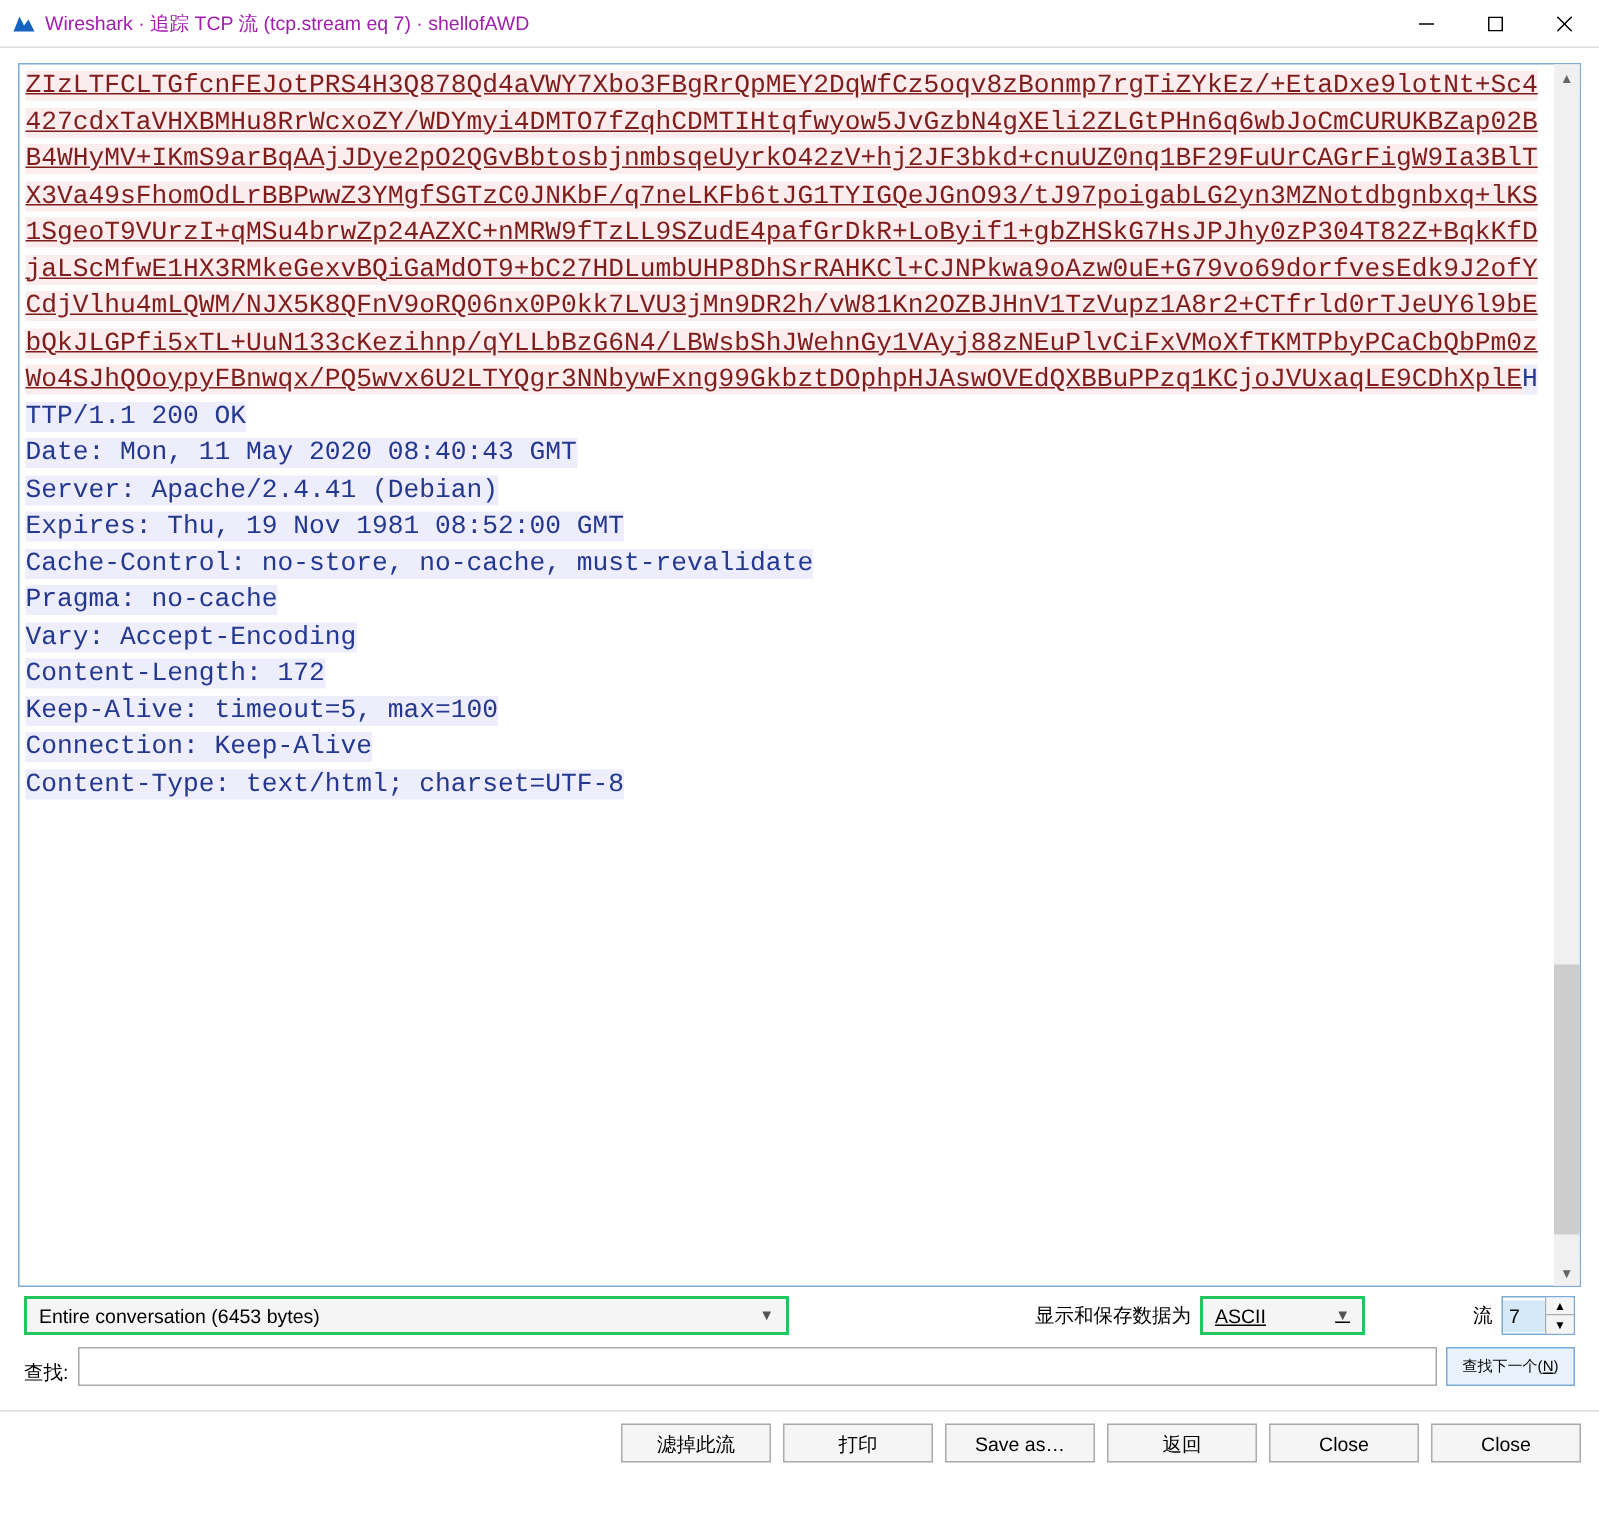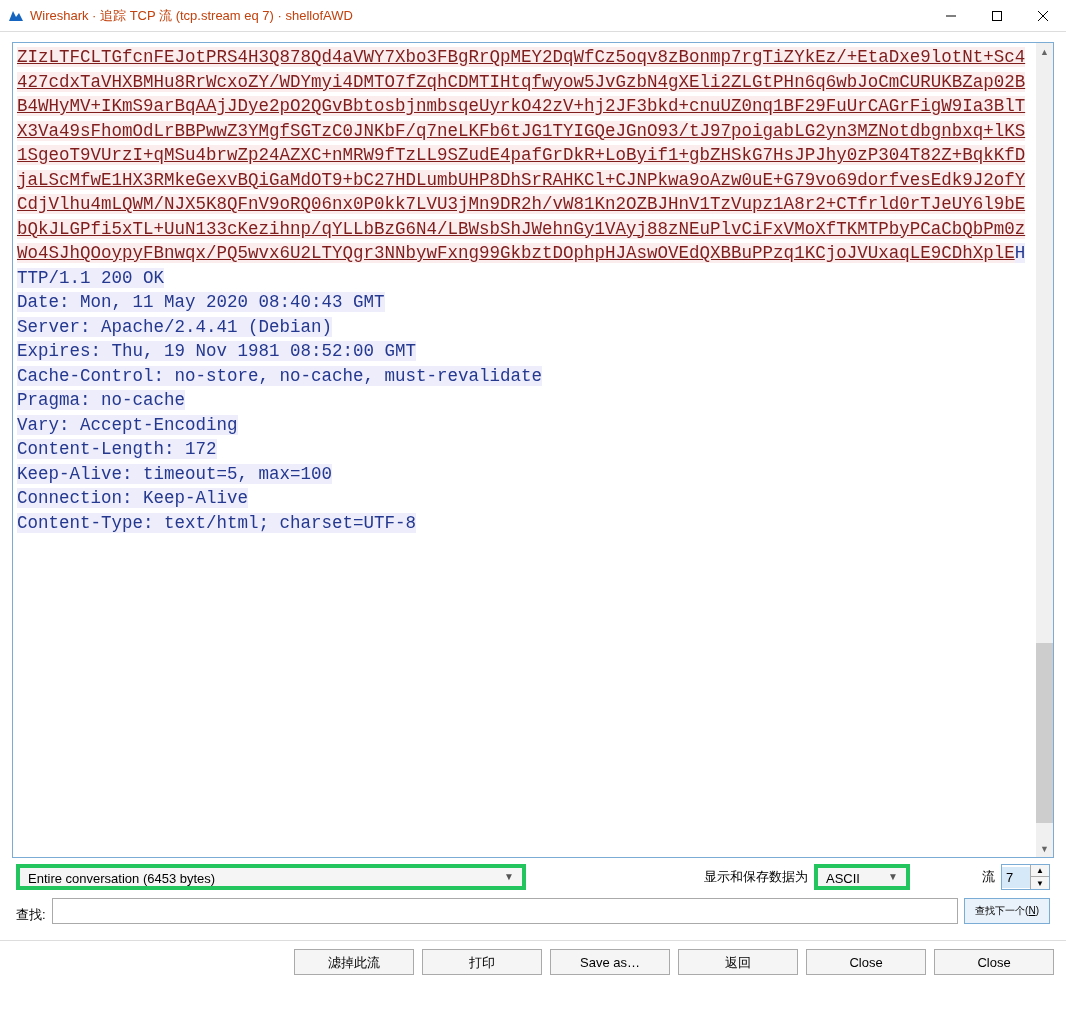--- a/index.html
+++ b/index.html
@@ -1,50 +1,50 @@
 <!DOCTYPE html>
 <html><head>
 <meta charset="utf-8">
 <style>
 * { box-sizing: border-box; margin: 0; padding: 0; }
 body { font-family: "Segoe UI", "Microsoft YaHei", sans-serif; font-size: 13px; background: #fff; width: 1066px; height: 1020px; overflow: hidden; }
 .titlebar { height: 32px; display: flex; align-items: center; padding: 0 0 0 8px; border-bottom: 1px solid #ddd; }
 .titlebar .icon { width: 16px; height: 16px; margin-right: 6px; }
-.titlebar .title { flex: 1; font-size: 13px; color: #c2410c; }
+.titlebar .title { flex: 1; font-size: 13px; color: #a21caf; }
 .winbtns { display: flex; }
 .winbtn { width: 46px; height: 32px; display: flex; align-items: center; justify-content: center; color: #333; cursor: pointer; }
 .content-wrap { padding: 10px 12px 10px 12px; }
 .stream-area { position: relative; border: 1px solid #7aacd6; height: 816px; }
 .stream-text { height: 100%; overflow-y: auto; padding: 2px 4px 2px 4px; font-family: "Consolas", "Courier New", monospace; font-size: 17.5px; line-height: 24.5px; word-break: break-all; white-space: pre-wrap; }
 .scrollbar { position: absolute; right: 0; top: 0; width: 17px; height: 100%; background: #f0f0f0; }
 .scrollbtn { width: 17px; height: 17px; background: #f0f0f0; display: flex; align-items: center; justify-content: center; font-size: 9px; color: #666; position: absolute; }
 .scrollbtn.up { top: 0; }
 .scrollbtn.down { bottom: 0; }
 .thumb { position: absolute; right: 0; width: 17px; background: #cdcdcd; }
 .req { color: #7f1d1d; background: #fbeded; text-decoration: underline; }
 .resp { color: #24388f; background: #ededfb; }
 .highlight { border: 2px solid #e03030; padding: 1px 2px; display: block; margin-top: 6px; }
 .stats { font-size: 13px; font-style: italic; margin: 8px 4px 6px 4px; }
 .stats .client { color: #cc0000; }
 .stats .server { color: #0000cc; }
 .row { display: flex; align-items: center; margin: 6px 4px; gap: 6px; }
-.dropdown { border: 4px solid #22c55e; background: #f5f5f5; padding: 3px 8px; display: flex; align-items: flex-start; justify-content: space-between; font-size: 13px; height: 26px; }
+.dropdown { border: 2px solid #22c55e; background: #f5f5f5; padding: 3px 8px; display: flex; align-items: center; justify-content: space-between; font-size: 13px; height: 26px; }
 .dropdown .arrow { font-size: 10px; color: #555; margin-left: 8px; }
 .label { font-size: 13px; }
 .spin-wrap { display: flex; align-items: center; border: 1px solid #7aacd6; height: 26px; }
 .spin-input { width: 28px; border: none; padding: 3px 4px; font-size: 13px; color: #000; background: #d6e9f8; text-align: left; outline: none; }
 .spin-btns { display: flex; flex-direction: column; border-left: 1px solid #aaa; }
 .spin-btn { height: 12px; width: 18px; font-size: 8px; display: flex; align-items: center; justify-content: center; background: #f5f5f5; cursor: pointer; }
 .spin-btn:first-child { border-bottom: 1px solid #aaa; }
 .find-row { display: flex; align-items: flex-end; margin: 8px 4px 6px 4px; gap: 6px; }
 .find-input { flex: 1; border: 1px solid #aaa; padding: 4px 6px; font-size: 13px; height: 26px; }
 .btn-find-next { border: 1px solid #7aacd6; background: #e9f2fa; padding: 4px 10px; font-size: 10px; height: 26px; cursor: pointer; }
 .btn-find-next .ul { text-decoration: underline; }
 .button-bar { display: flex; justify-content: flex-end; gap: 8px; padding: 8px 12px; border-top: 1px solid #ddd; }
-.btn { border: 1px solid #aaa; background: #f5f5f5; padding: 4px 0; width: 120px; font-size: 13px; cursor: pointer; text-align: center; font-family: inherit; height: 26px; }
+.btn { border: 1px solid #aaa; background: #f5f5f5; padding: 4px 0; width: 100px; font-size: 13px; cursor: pointer; text-align: center; font-family: inherit; height: 26px; }
 </style>
 </head>
 <body>
 
 <div class="titlebar">
   <span class="icon">
     <svg width="16" height="16" viewBox="0 0 16 16">
         <path d="M1 13 L5 3 L8 9 L11 5 L15 13 Z" fill="#1565c0"></path>
       </svg>
   </span>
@@ -92,21 +92,21 @@
   </div>
 
 
   <div class="row">
     <div class="dropdown" style="width:510px;">
       <span>Entire conversation (6453 bytes)</span>
       <span class="arrow">▼</span>
     </div>
     <div style="flex:1"></div>
     <span class="label">显示和保存数据为</span>
-    <div class="dropdown" style="width:96px;">
+    <div class="dropdown" style="width:110px;text-decoration:underline;">
       <span>ASCII</span>
       <span class="arrow">▼</span>
     </div>
     <div style="width:60px"></div>
     <span class="label">流</span>
     <div class="spin-wrap">
       <input class="spin-input" value="7" style="">
       <div class="spin-btns">
         <div class="spin-btn">▲</div>
         <div class="spin-btn">▼</div>

